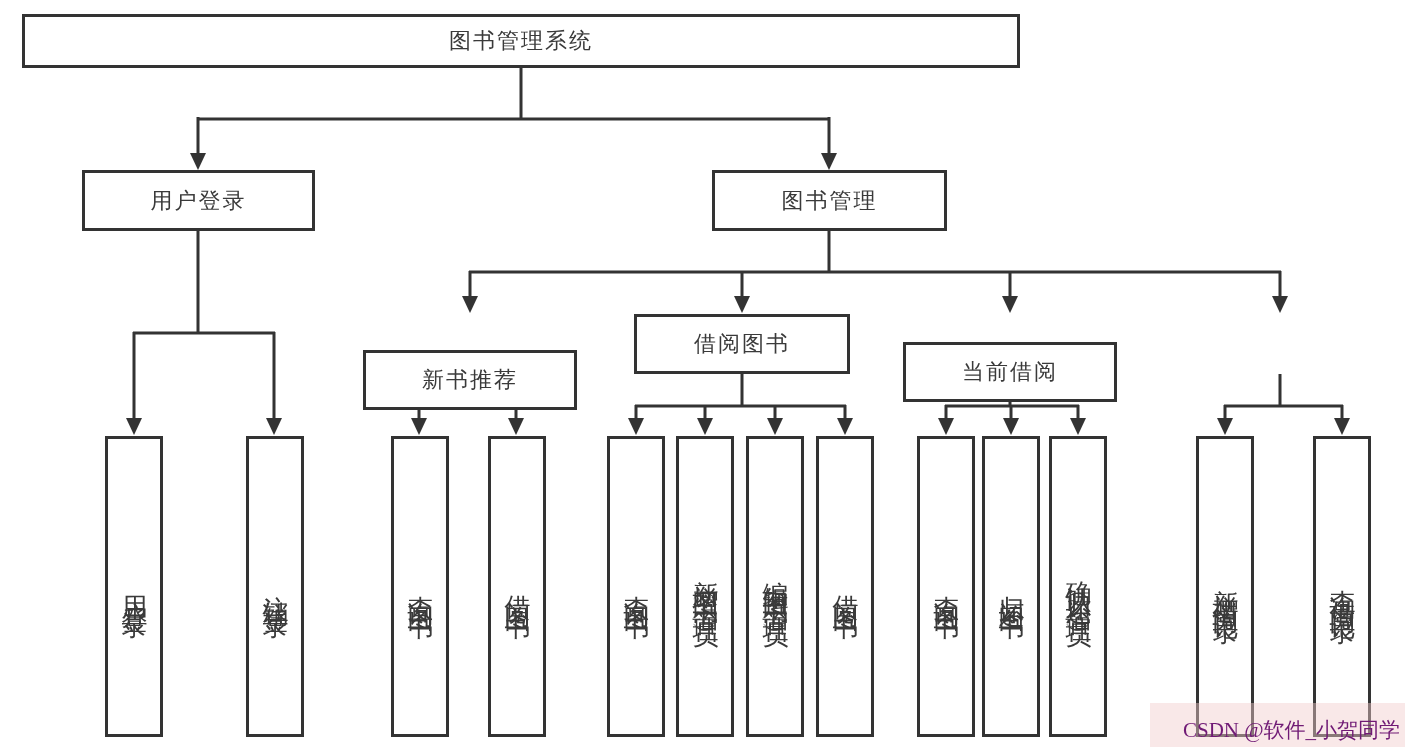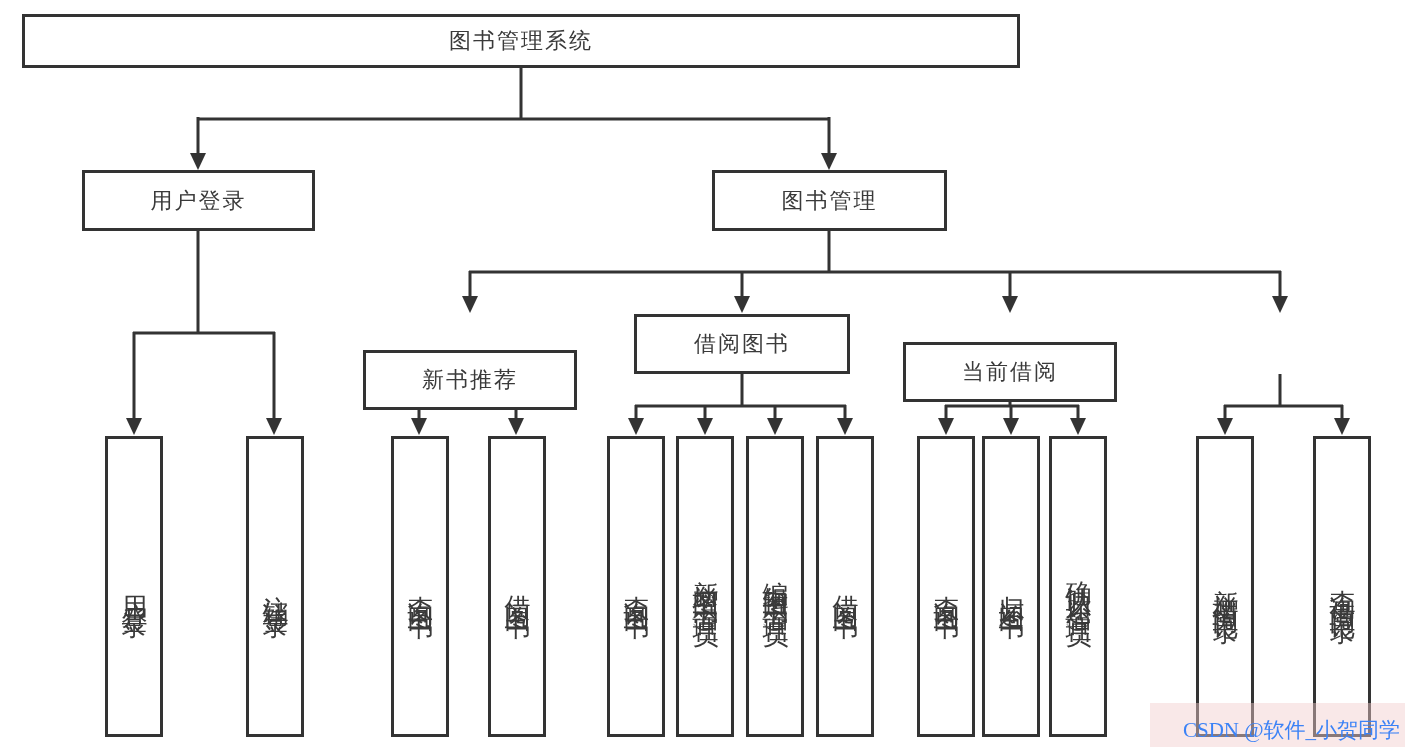--- a/index.html
+++ b/index.html
@@ -16,21 +16,21 @@
   .v span{
     writing-mode:vertical-rl;text-orientation:mixed;
     font-size:26px;line-height:1;letter-spacing:6px;color:#3a3a3a;
   }
   #corner-tint{
     position:absolute;left:1150px;top:703px;width:255px;height:44px;
     background:rgba(242,205,205,0.45);
   }
   #watermark{
     position:absolute;left:1183px;top:716px;width:215px;
-    font-size:21px;color:#3b82f6;white-space:nowrap;
+    font-size:21px;color:#701a75;white-space:nowrap;
   }
 </style>
 </head>
 <body>
 
 <div id="stage">
 
   <svg id="connectors" viewBox="0 0 1405 747" xmlns="http://www.w3.org/2000/svg">
     <path fill="none" stroke="#333" stroke-width="3" d="
       M521 68 V120

